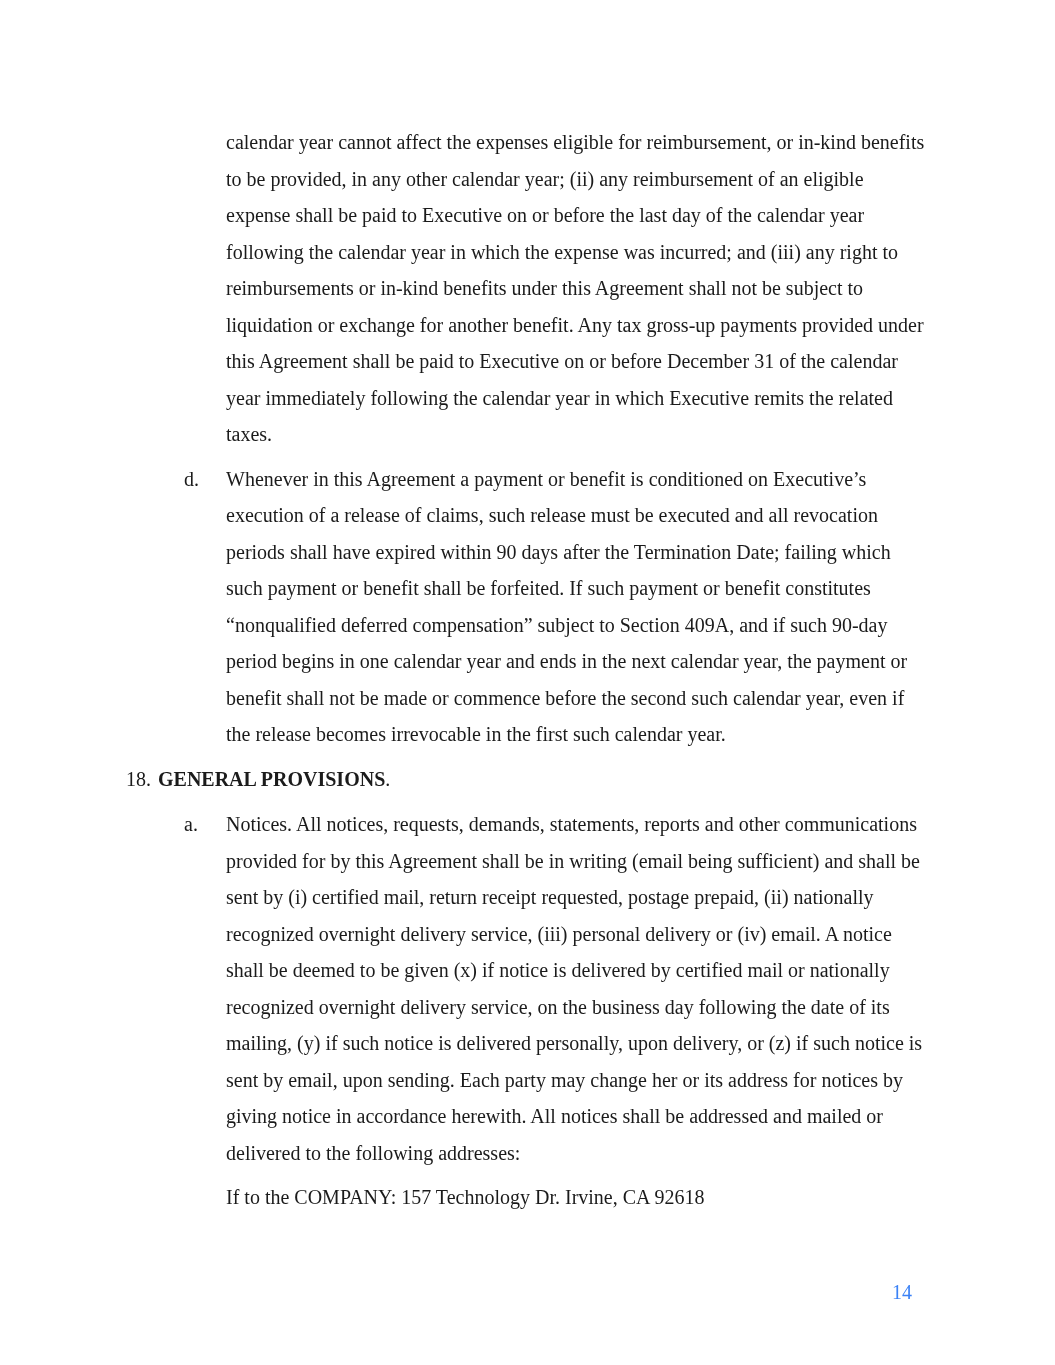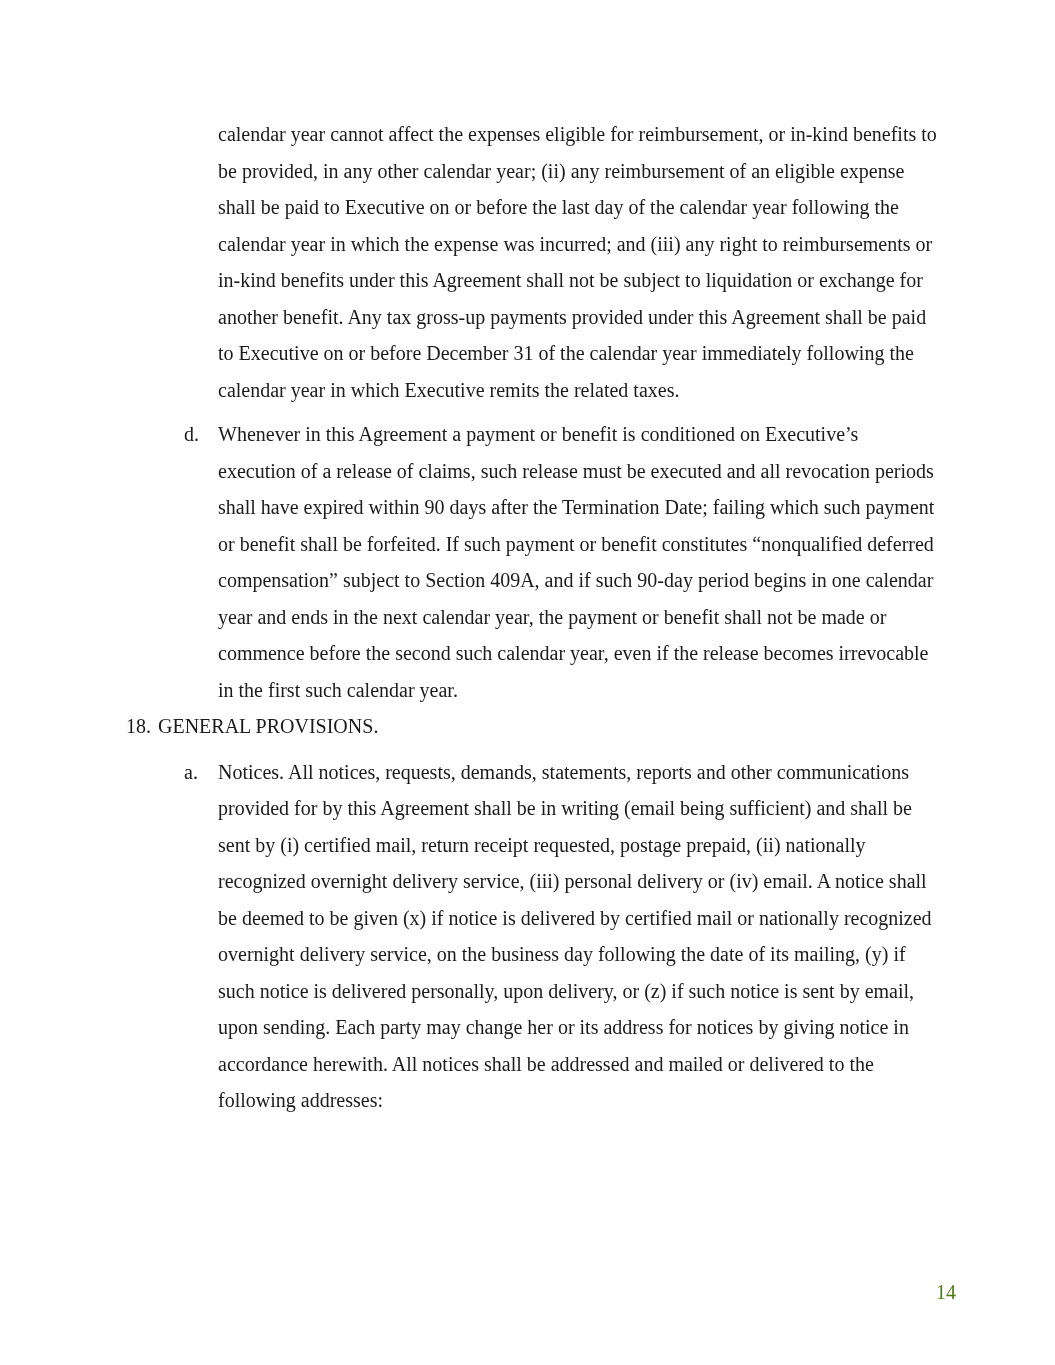--- a/index.html
+++ b/index.html
@@ -16,35 +16,35 @@
     overflow: hidden;
   }
   .content {
     position: absolute;
     left: 218px; top: 116px;
     width: 722px;
     font-size: 20px;
     line-height: 36.5px;
     text-align: left;
   }
-  p { margin: 0; }
+  p { margin: 8px; }
   .list-item { position: relative; margin-top: 8px; }
   .list-item .marker { position: absolute; left: -34px; top: 0; }
   .section-heading { margin-top: 0; margin-left: -92px; }
   .section-heading .sec-num { margin-right: 7px; }
-  .bold { font-weight: normal; }
+  .bold { font-weight: bold; }
   .ul { }
   .addr-line { margin-top: 5px; }
   .item-a { margin-top: 9px; }
   .page-number {
     position: absolute;
-    left: 936px; top: 1282px;
+    left: 892px; top: 1282px;
     font-size: 20px;
     line-height: 1;
-    color: #4d7c0f;
+    color: #3b82f6;
   }
 </style>
 </head>
 <body>
 
 <div class="page">
   <div class="content">
 
     <p class="para">calendar year cannot affect the expenses eligible for reimbursement, or in-kind benefits to be provided, in any other calendar year; (ii) any reimbursement of an eligible expense shall be paid to Executive on or before the last day of the calendar year following the calendar year in which the expense was incurred; and (iii) any right to reimbursements or in-kind benefits under this Agreement shall not be subject to liquidation or exchange for another benefit. Any tax gross-up payments provided under this Agreement shall be paid to Executive on or before December 31 of the calendar year immediately following the calendar year in which Executive remits the related taxes.</p>
 
@@ -53,17 +53,18 @@
       <p class="para">Whenever in this Agreement a payment or benefit is conditioned on Executive’s execution of a release of claims, such release must be executed and all revocation periods shall have expired within 90 days after the Termination Date; failing which such payment or benefit shall be forfeited.  If such payment or benefit constitutes “nonqualified deferred compensation” subject to Section 409A, and if such 90-day period begins in one calendar year and ends in the next calendar year, the payment or benefit shall not be made or commence before the second such calendar year, even if the release becomes irrevocable in the first such calendar year.</p>
     </div>
 
     <p class="section-heading"><span class="sec-num">18.</span><span class="bold">GENERAL PROVISIONS</span><span>.</span></p>
 
     <div class="list-item item-a">
       <span class="marker">a.</span>
       <p class="para"><span class="ul">Notices</span><span>. All notices, requests, demands, statements, reports and other communications provided for by this Agreement shall be in writing (email being sufficient) and shall be sent by (i) certified mail, return receipt requested, postage prepaid, (ii) nationally recognized overnight delivery service, (iii) personal delivery or (iv) email. A notice shall be deemed to be given (x) if notice is delivered by certified mail or nationally recognized overnight delivery service, on the business day following the date of its mailing, (y) if such notice is delivered personally, upon delivery, or (z) if such notice is sent by email, upon sending.  Each party may change her or its address for notices by giving notice in accordance herewith.  All notices shall be addressed and mailed or delivered to the following addresses:</span></p>
     </div>
 
+    <p class="addr-line">If to the COMPANY: 157 Technology Dr. Irvine, CA 92618</p>
 
   </div>
 
   <div class="page-number">14</div>
 </div>
 
 </body></html>

